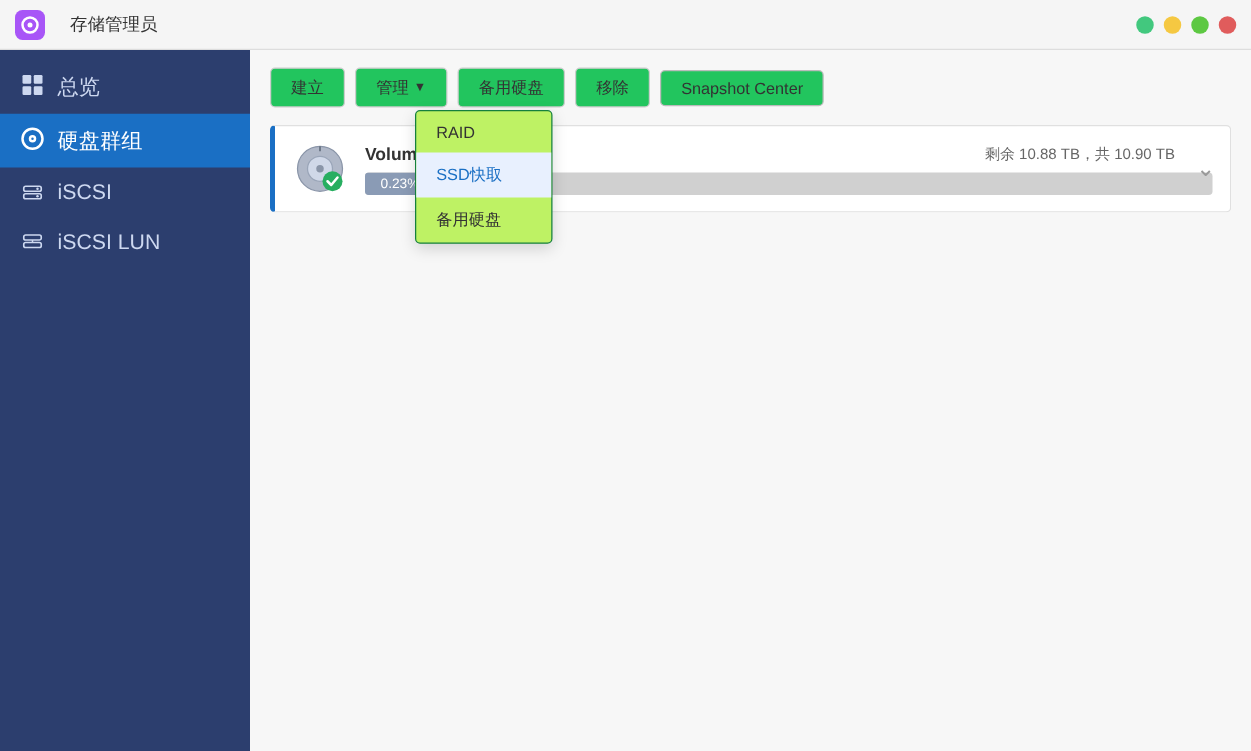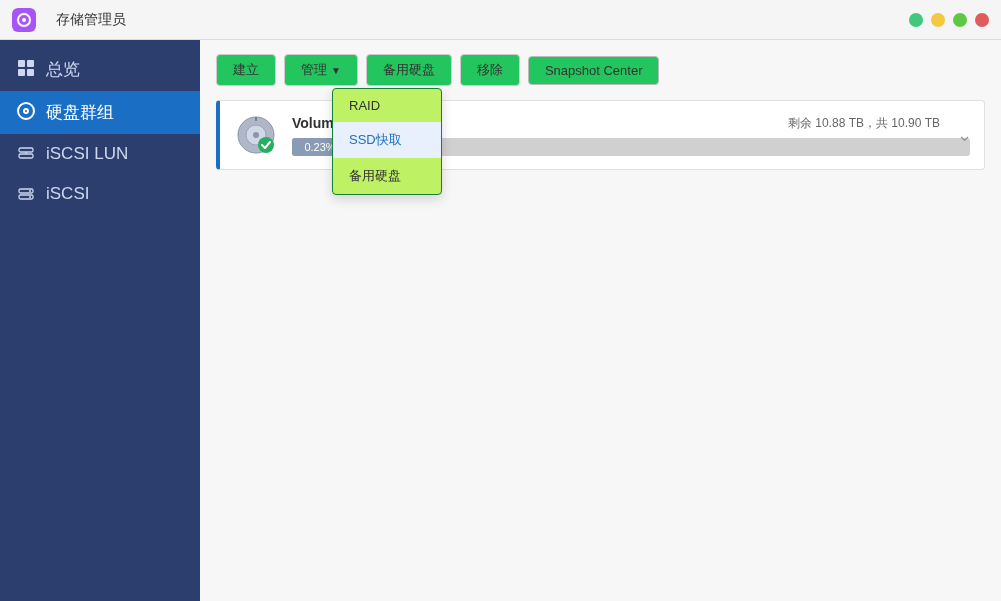--- a/index.html
+++ b/index.html
@@ -275,38 +275,38 @@
           <circle cx="10" cy="10" r="1" fill="#1a6fc4"></circle>
         </svg>
       </div>
       <span>硬盘群组</span>
     </div>
 
 
     <div class="sidebar-item">
       <div class="sidebar-icon">
         <svg width="18" height="18" viewBox="0 0 18 18" fill="none">
-          <rect x="2" y="3" width="14" height="4" rx="1.5" stroke="#cdd8f0" stroke-width="1.3" fill="none"></rect>
-          <rect x="2" y="9" width="14" height="4" rx="1.5" stroke="#cdd8f0" stroke-width="1.3" fill="none"></rect>
-          <line x1="9" y1="7" x2="9" y2="9" stroke="#cdd8f0" stroke-width="1.2"></line>
-        </svg>
-      </div>
-      <span>iSCSI LUN</span>
-    </div>
-
-    <div class="sidebar-item">
-      <div class="sidebar-icon">
-        <svg width="18" height="18" viewBox="0 0 18 18" fill="none">
           <rect x="2" y="4" width="14" height="4" rx="1.5" stroke="#cdd8f0" stroke-width="1.3" fill="none"></rect>
           <rect x="2" y="10" width="14" height="4" rx="1.5" stroke="#cdd8f0" stroke-width="1.3" fill="none"></rect>
           <circle cx="13" cy="6" r="1" fill="#cdd8f0"></circle>
           <circle cx="13" cy="12" r="1" fill="#cdd8f0"></circle>
         </svg>
       </div>
       <span>iSCSI</span>
+    </div>
+
+    <div class="sidebar-item">
+      <div class="sidebar-icon">
+        <svg width="18" height="18" viewBox="0 0 18 18" fill="none">
+          <rect x="2" y="3" width="14" height="4" rx="1.5" stroke="#cdd8f0" stroke-width="1.3" fill="none"></rect>
+          <rect x="2" y="9" width="14" height="4" rx="1.5" stroke="#cdd8f0" stroke-width="1.3" fill="none"></rect>
+          <line x1="9" y1="7" x2="9" y2="9" stroke="#cdd8f0" stroke-width="1.2"></line>
+        </svg>
+      </div>
+      <span>iSCSI LUN</span>
     </div>
   </div>
 
   <div class="content">
 
     <div class="toolbar">
       <button class="btn">建立</button>
 
       <div class="btn-dropdown">
         <button class="btn">

